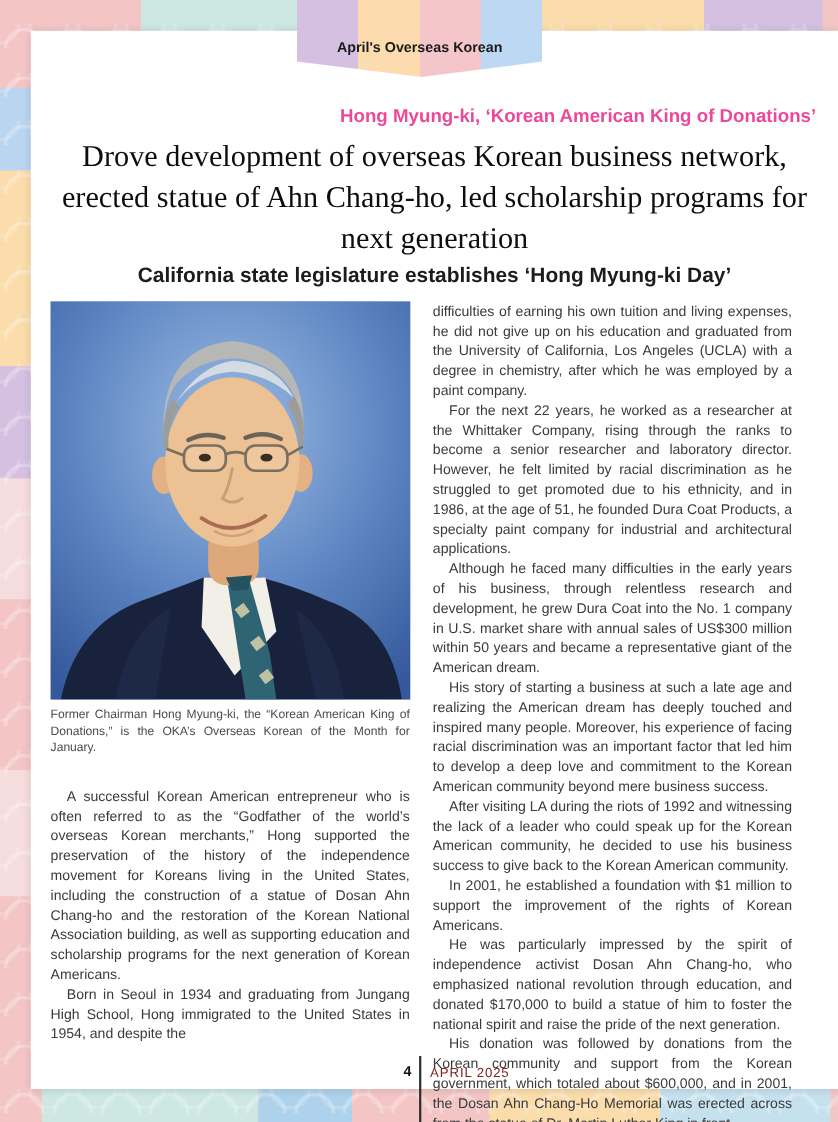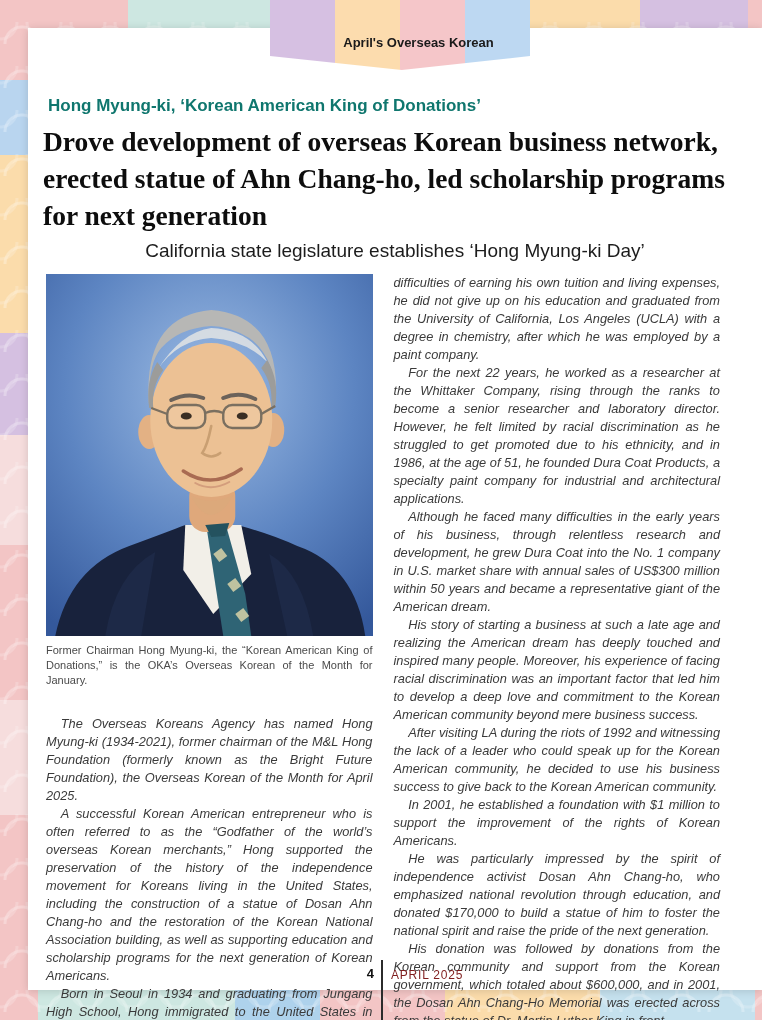--- a/index.html
+++ b/index.html
@@ -27,54 +27,53 @@
   .page{
     position:absolute;left:28px;top:28px;width:734px;height:962px;
     background:#ffffff;z-index:2;box-shadow:0 1px 8px rgba(0,0,0,.14);
   }
   
   .ribbon{
     position:absolute;left:270px;top:0;width:223px;height:70px;z-index:3;
     clip-path:polygon(0 0,100% 0,100% 80%,50.7% 100%,0 80%);
     background:linear-gradient(90deg,#d6c0e2 0 25%,#fcdcae 25% 50%,#f5c6c9 50% 75%,#bdd8f2 75% 100%);
     text-align:center;
-    padding-left:37px;
   }
   .ribbon-label{
     display:block;padding-top:35px;font-size:13px;font-weight:bold;color:#1a1a1a;
   }
   
   .kicker{
-    margin:68px 20px 0;text-align:left;
-    font-size:17px;font-weight:bold;color:#0f766e;
+    margin:68px 20px 0;text-align:right;
+    font-size:17px;font-weight:bold;color:#ec4899;
   }
   .main-title{
-    margin:7px auto 0;max-width:704px;text-align:left;
+    margin:7px auto 0;max-width:704px;text-align:center;
     font-family:"Liberation Serif",serif;font-size:27.5px;line-height:37px;
-    font-weight:bold;color:#0d0d0d;
+    font-weight:normal;color:#0d0d0d;
   }
   .subtitle{
     margin:6px 20px 0;text-align:center;
-    font-size:19px;color:#1c1c1c;
+    font-size:19px;color:#1c1c1c;font-weight:bold;
   }
   
   .columns{
     display:flex;gap:21px;padding:0 42px 0 18px;margin-top:12px;
   }
   .col{flex:1 1 0;min-width:0;}
   figure{margin:0;}
   .photo-frame{width:100%;height:362px;overflow:hidden;background:#4d74b4;}
   .photo-frame svg{display:block;width:100%;height:100%;}
   .caption{
     margin-top:7px;font-size:11px;line-height:15px;color:#4a4a4a;
     text-align:justify;text-align-last:left;
   }
   .body-text p{
     margin:0;font-size:12.8px;line-height:18px;color:#3a3a3a;
-    text-align:justify;text-align-last:left;font-style:italic;
+    text-align:justify;text-align-last:left;
   }
   .body-text p.indent{text-indent:1.15em;}
   .left-text{margin-top:27px;}
   .section-heading{
     margin:12px 0 4px;font-size:13.5px;line-height:18px;font-weight:bold;
     color:#e0921f;
   }
   
   .footer-num{
     position:absolute;left:340px;top:966px;width:34px;z-index:4;
@@ -177,21 +176,20 @@
 
             <path d="M138,197 Q166,216 196,195" stroke="#a96b52" stroke-width="3.4" fill="none" stroke-linecap="round"></path>
             <path d="M150,209 Q166,218 184,208" stroke="#c98d72" stroke-width="2" fill="none" stroke-linecap="round" opacity="0.7"></path>
 
             <path d="M146,222 Q166,232 188,221 Q178,240 166,241 Q154,240 146,222 Z" fill="#d9a97c" opacity="0.55"></path>
           </svg>
         </div>
         <figcaption class="caption">Former Chairman Hong Myung-ki, the “Korean American King of Donations,” is the OKA’s Overseas Korean of the Month for January.</figcaption>
       </figure>
       <div class="body-text left-text">
-        <p class="indent">The Overseas Koreans Agency has named Hong Myung-ki (1934-2021), former chairman of the M&amp;L Hong Foundation (formerly known as the Bright Future Foundation), the Overseas Korean of the Month for April 2025.</p>
         <p class="indent">A successful Korean American entrepreneur who is often referred to as the “Godfather of the world’s overseas Korean merchants,” Hong supported the preservation of the history of the independence movement for Koreans living in the United States, including the construction of a statue of Dosan Ahn Chang-ho and the restoration of the Korean National Association building, as well as supporting education and scholarship programs for the next generation of Korean Americans.</p>
         <p class="indent">Born in Seoul in 1934 and graduating from Jungang High School, Hong immigrated to the United States in 1954, and despite the</p>
       </div>
     </div>
 
     <div class="col body-text">
       <p>difficulties of earning his own tuition and living expenses, he did not give up on his education and graduated from the University of California, Los Angeles (UCLA) with a degree in chemistry, after which he was employed by a paint company.</p>
       <p class="indent">For the next 22 years, he worked as a researcher at the Whittaker Company, rising through the ranks to become a senior researcher and laboratory director. However, he felt limited by racial discrimination as he struggled to get promoted due to his ethnicity, and in 1986, at the age of 51, he founded Dura Coat Products, a specialty paint company for industrial and architectural applications.</p>
       <p class="indent">Although he faced many difficulties in the early years of his business, through relentless research and development, he grew Dura Coat into the No. 1 company in U.S. market share with annual sales of US$300 million within 50 years and became a representative giant of the American dream.</p>
       <p class="indent">His story of starting a business at such a late age and realizing the American dream has deeply touched and inspired many people. Moreover, his experience of facing racial discrimination was an important factor that led him to develop a deep love and commitment to the Korean American community beyond mere business success.</p>

